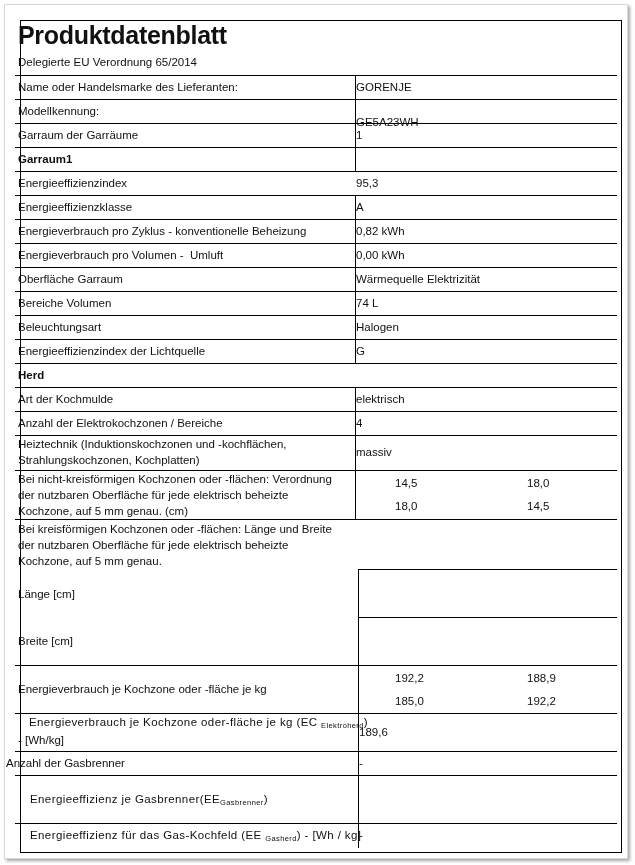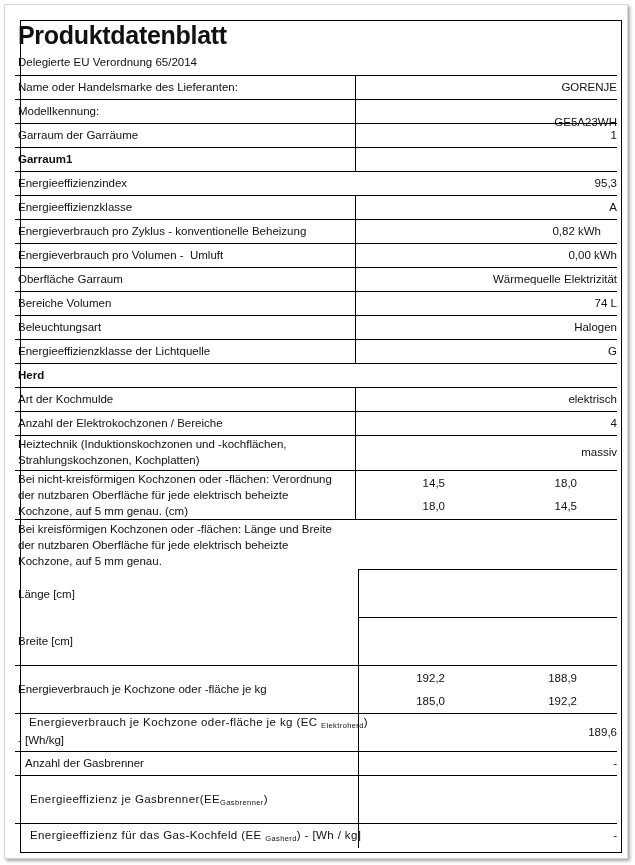--- a/index.html
+++ b/index.html
@@ -6,21 +6,21 @@
   body { width: 635px; height: 865px; position: relative; overflow: hidden;
          font-family: "Liberation Sans", sans-serif; color: #111; }
   .page { position: absolute; left: 4px; top: 4px; width: 622px; height: 853px;
           background: #fff; border: 1px solid #d8d8d8;
           box-shadow: 2px 2px 3px rgba(0,0,0,0.35); }
   .sheet { position: absolute; left: 15px; top: 15px; width: 602px; height: 833px;
            border: 1.5px solid #000; box-sizing: border-box; }
   .hline { position: absolute; height: 0; border-top: 1.5px solid #000; }
   .vline { position: absolute; width: 0; border-left: 1.5px solid #000; }
   .t { position: absolute; font-size: 11.5px; line-height: 17px; white-space: nowrap; }
-  .c { position: absolute; font-size: 11.5px; line-height: 17px; text-align: right; white-space: nowrap; }
+  .c { position: absolute; font-size: 11.5px; line-height: 17px; text-align: left; white-space: nowrap; }
   .b { font-weight: bold; }
   .title { position: absolute; left: 18px; top: 18px; font-size: 25px; font-weight: bold; line-height: 34px; letter-spacing: -0.3px; }
   .sp { letter-spacing: 0.4px; padding-left: 9px; }
   sub { font-size: 7.5px; vertical-align: -2px; }
 </style>
 </head>
 <body>
 
 <div class="page">
   <div class="sheet"></div>
@@ -67,30 +67,30 @@
 <div class="t" style="left:18px;top:127px">Garraum der Garräume</div>
 <div class="c" style="left:356px;width:261px;top:127px">1</div>
 
 <div class="t b" style="left:18px;top:151px">Garraum1</div>
 
 <div class="t" style="left:18px;top:175px">Energieeffizienzindex</div>
 <div class="c" style="left:356px;width:261px;top:175px">95,3</div>
 <div class="t" style="left:18px;top:199px">Energieeffizienzklasse</div>
 <div class="c" style="left:356px;width:261px;top:199px">A</div>
 <div class="t" style="left:18px;top:223px">Energieverbrauch pro Zyklus - konventionelle Beheizung</div>
-<div class="c" style="left:340px;width:261px;top:223px">0,82 kWh</div>
+<div class="c" style="left:356px;width:261px;top:223px">0,82 kWh</div>
 <div class="t" style="left:18px;top:247px;white-space:pre">Energieverbrauch pro Volumen -  Umluft</div>
 <div class="c" style="left:356px;width:261px;top:247px">0,00 kWh</div>
 <div class="t" style="left:18px;top:271px">Oberfläche Garraum</div>
 <div class="c" style="left:356px;width:261px;top:271px">Wärmequelle Elektrizität</div>
 <div class="t" style="left:18px;top:295px">Bereiche Volumen</div>
 <div class="c" style="left:356px;width:261px;top:295px">74 L</div>
 <div class="t" style="left:18px;top:319px">Beleuchtungsart</div>
 <div class="c" style="left:356px;width:261px;top:319px">Halogen</div>
-<div class="t" style="left:18px;top:343px">Energieeffizienzklasse der Lichtquelle</div>
+<div class="t" style="left:18px;top:343px">Energieeffizienzindex der Lichtquelle</div>
 <div class="c" style="left:356px;width:261px;top:343px">G</div>
 
 <div class="t b" style="left:18px;top:367px">Herd</div>
 
 <div class="t" style="left:18px;top:391px">Art der Kochmulde</div>
 <div class="c" style="left:356px;width:261px;top:391px">elektrisch</div>
 <div class="t" style="left:18px;top:415px">Anzahl der Elektrokochzonen / Bereiche</div>
 <div class="c" style="left:356px;width:261px;top:415px">4</div>
 
 <div class="t" style="left:18px;top:436px">Heiztechnik (Induktionskochzonen und -kochflächen,</div>
@@ -117,20 +117,20 @@
 <div class="t" style="left:18px;top:681px">Energieverbrauch je Kochzone oder -fläche je kg</div>
 <div class="c" style="left:395px;width:50px;top:670px">192,2</div>
 <div class="c" style="left:527px;width:50px;top:670px">188,9</div>
 <div class="c" style="left:395px;width:50px;top:693px">185,0</div>
 <div class="c" style="left:527px;width:50px;top:693px">192,2</div>
 
 <div class="t sp" style="left:20px;top:714px"><span>Energieverbrauch je Kochzone oder-fläche je kg (EC </span><sub>Elektroherd</sub><span>)</span></div>
 <div class="t" style="left:18px;top:732px">- [Wh/kg]</div>
 <div class="c" style="left:359px;width:258px;top:724px">189,6</div>
 
-<div class="t" style="left:25px;top:755px">Anzahl der Gasbrenner</div>
+<div class="t" style="left:6px;top:755px">Anzahl der Gasbrenner</div>
 <div class="c" style="left:359px;width:258px;top:755px">-</div>
 
 <div class="t sp" style="left:21px;top:791px"><span>Energieeffizienz je Gasbrenner(EE</span><sub>Gasbrenner</sub><span>)</span></div>
 <div class="c" style="left:359px;width:258px;top:791px"></div>
 
 <div class="t sp" style="left:21px;top:827px"><span>Energieeffizienz für das Gas-Kochfeld (EE </span><sub>Gasherd</sub><span>) - [Wh / kg]</span></div>
 <div class="c" style="left:359px;width:258px;top:827px">-</div>
 
 </body></html>

